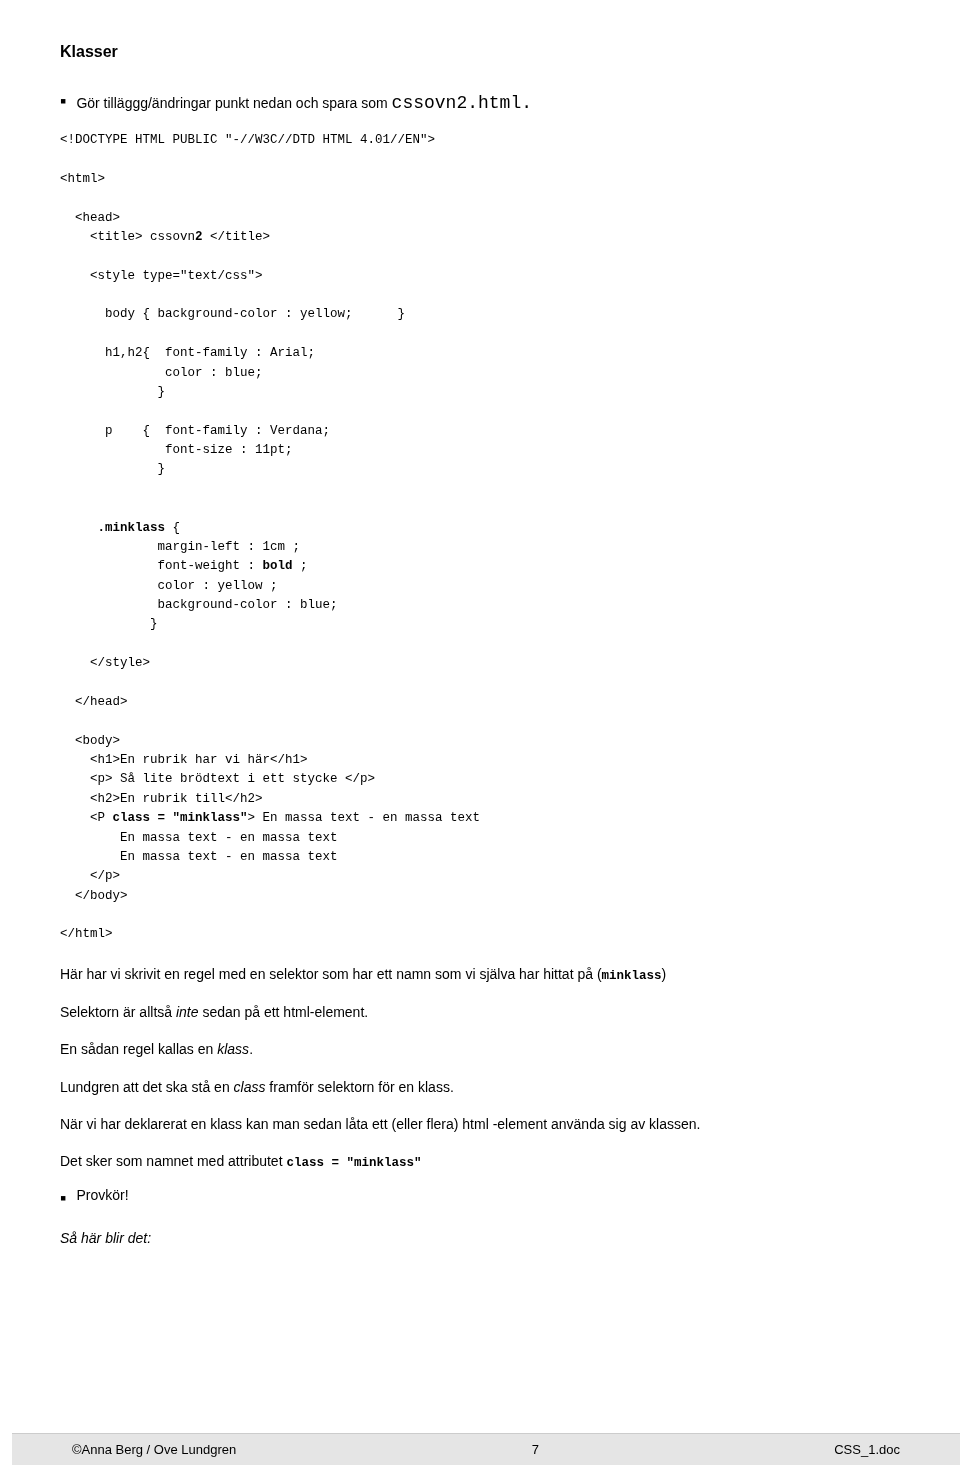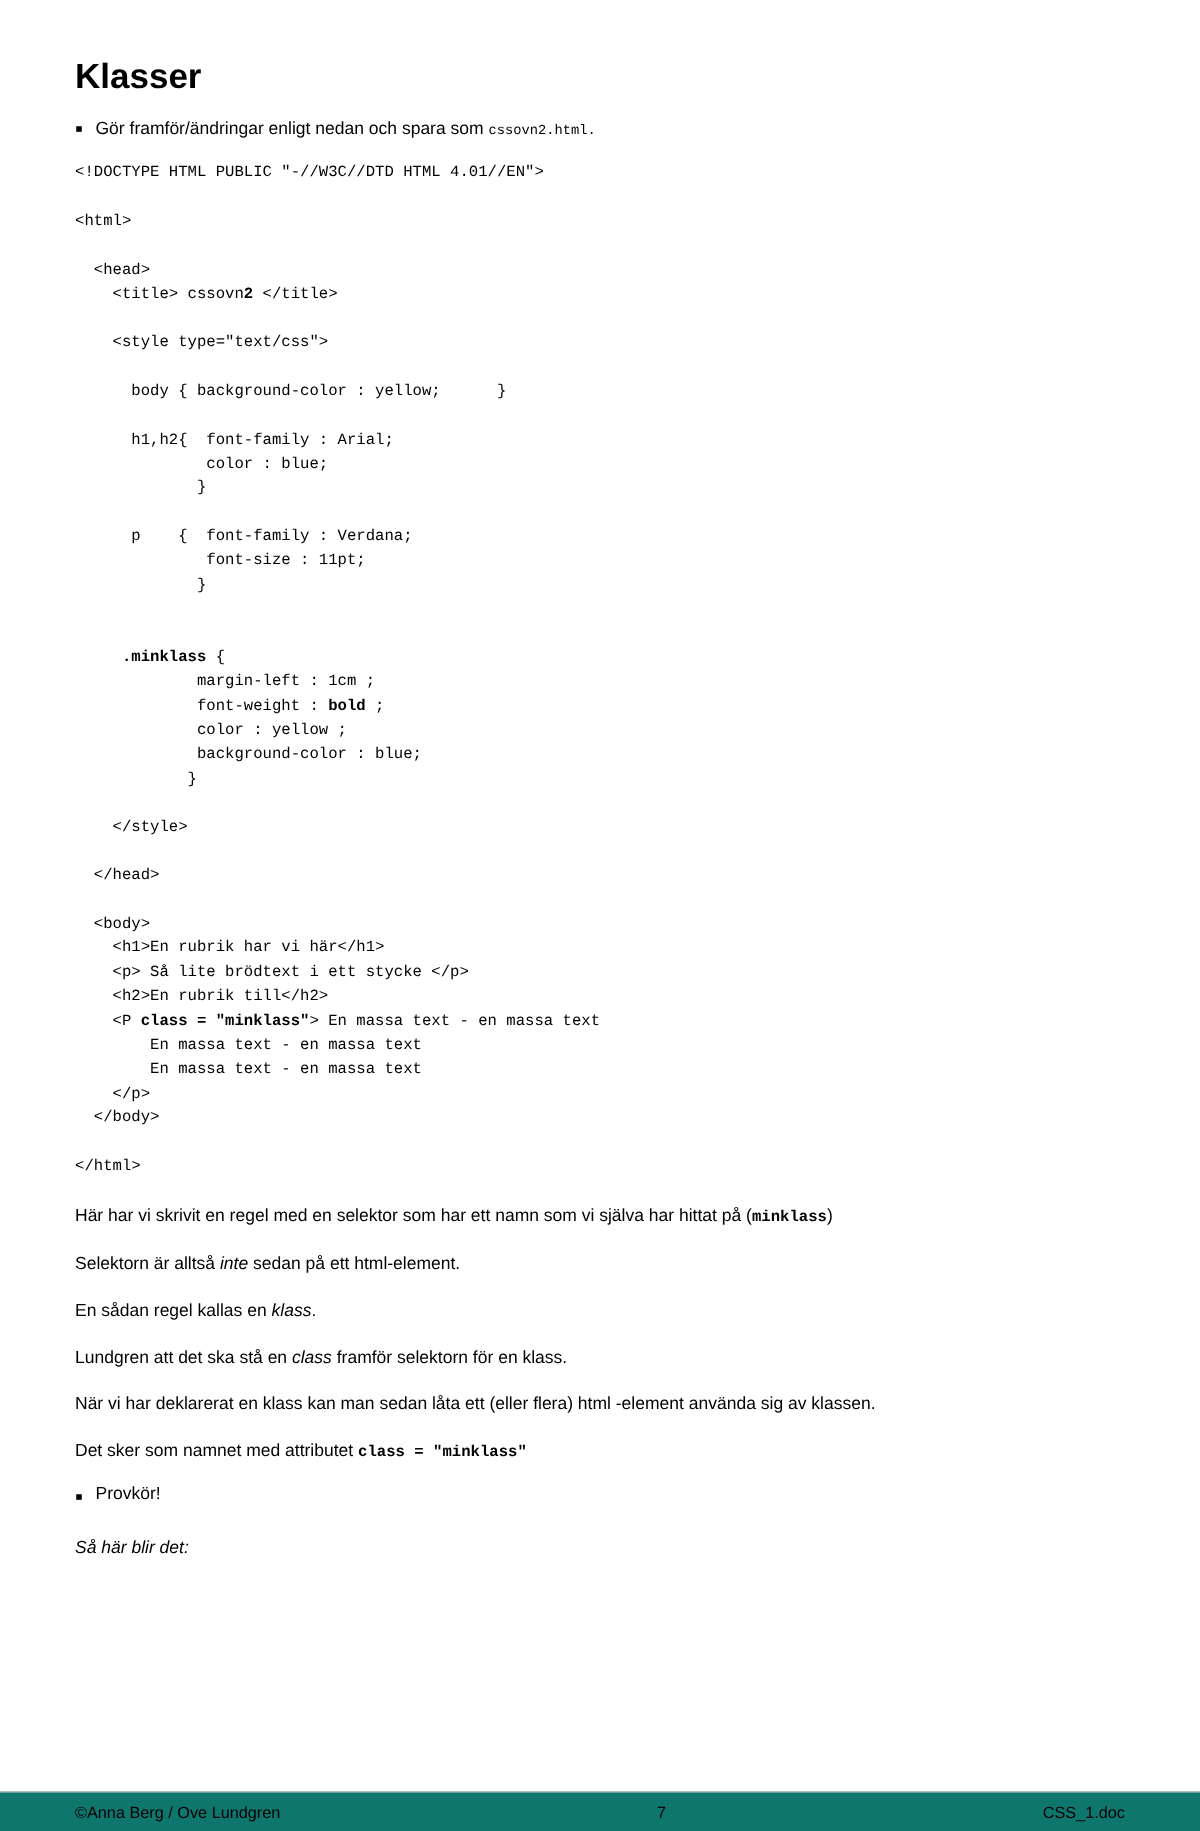--- a/index.html
+++ b/index.html
@@ -6,23 +6,23 @@
     body {
       font-family: Arial, sans-serif;
       background: #fff;
       color: #000;
       font-size: 14px;
       padding: 40px 60px 40px 60px;
       line-height: 1.5;
     }
     h1.page-heading {
       font-family: Arial, sans-serif;
-      font-size: 28px;
+      font-size: 16px;
       font-weight: bold;
-      margin-bottom: 10px;
+      margin-bottom: 26px;
     }
     .bullet-intro {
       display: flex;
       align-items: flex-start;
       margin-bottom: 14px;
       font-size: 14px;
     }
     .bullet-intro .bullet {
       margin-right: 10px;
       font-size: 18px;
@@ -43,36 +43,36 @@
       font-size: 14px;
       line-height: 1.6;
       margin-bottom: 10px;
       margin-top: 15px;
     }
     .prose em { }
     .section-gap { margin-bottom: 12px; }
     .footer {
       position: fixed;
       bottom: 0;
-      left: 0;
+      left: 12px;
       right: 0;
-      background: #0f766e;
+      background: #e5e5e5;
       border-top: 1px solid #ccc;
       padding: 6px 60px;
       display: flex;
       justify-content: space-between;
       font-size: 13px;
       color: #000;
     }
     .footer .copyright { font-size: 13px; }
     .footer .page-num { font-size: 13px; }
     .footer .doc-name { font-size: 13px; }
     .inline-code {
       font-family: 'Courier New', Courier, monospace;
-      font-size: 11px;
+      font-size: 18px;
     }
     .inline-code-bold {
       font-family: 'Courier New', Courier, monospace;
       font-size: 12.5px;
       font-weight: bold;
     }
     .provkor-section {
       margin-top: 10px;
       margin-bottom: 6px;
       display: flex;
@@ -93,21 +93,21 @@
 </head>
 <body>
 
 <div class="main-content">
 
   <h1 class="page-heading">Klasser</h1>
 
   <div class="bullet-intro">
     <span class="bullet">▪</span>
     <span>
-      <span>Gör framför/ändringar enligt nedan och spara som</span>
+      <span>Gör tilläggg/ändringar punkt nedan och spara som</span>
       <span class="inline-code">cssovn2.html.</span>
     </span>
   </div>
 
   <div class="code-block">&lt;!DOCTYPE HTML PUBLIC "-//W3C//DTD HTML 4.01//EN"&gt;
 
 &lt;html&gt;
 
   &lt;head&gt;
     &lt;title&gt; cssovn<span class="bold">2</span> &lt;/title&gt;

